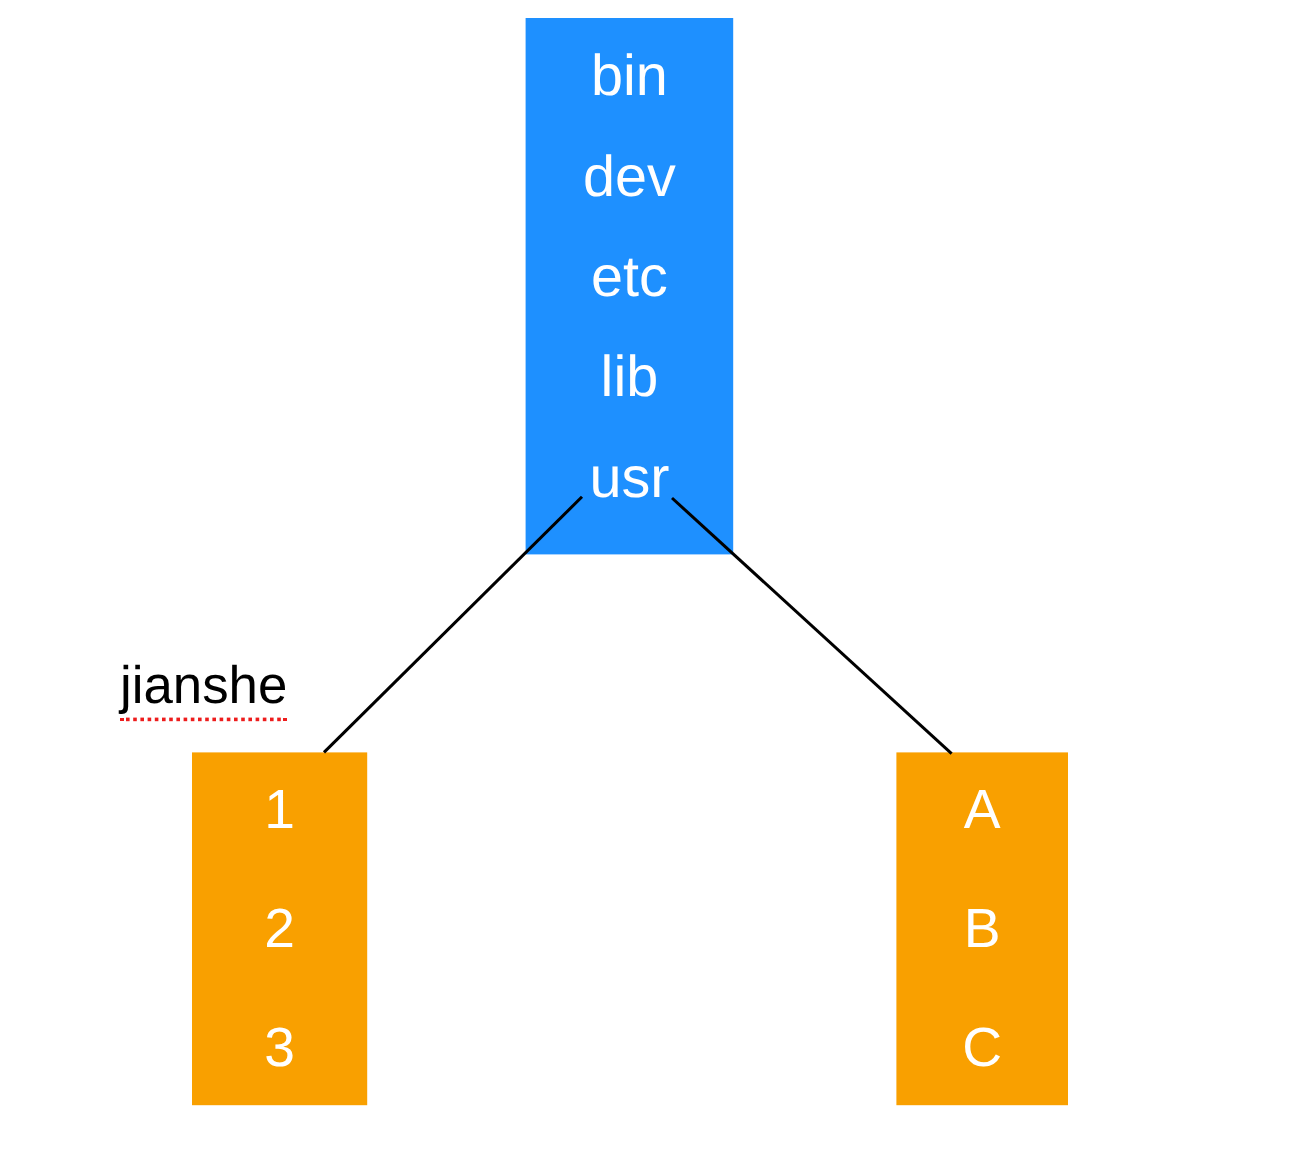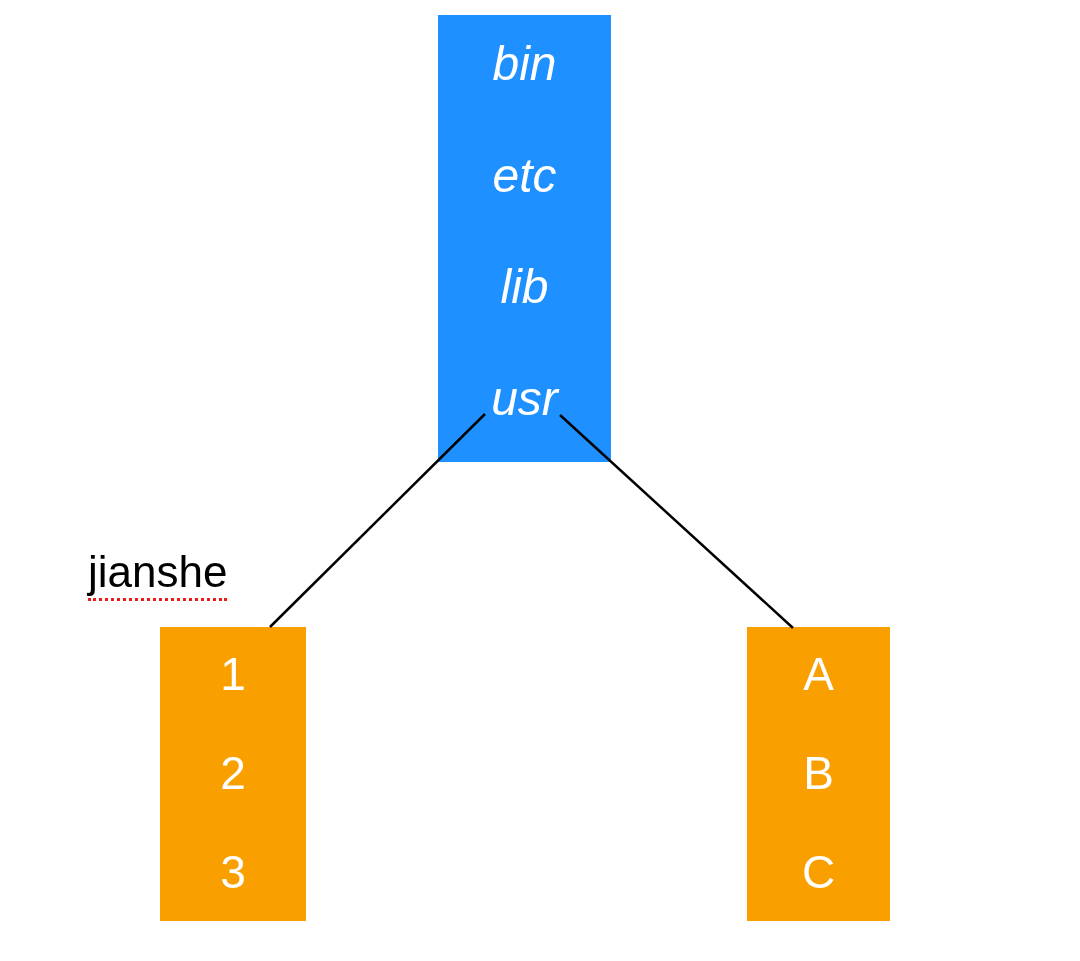--- a/index.html
+++ b/index.html
@@ -34,21 +34,20 @@
     z-index: 2;
   }
   .root-box {
     left: 438px;
     top: 15px;
     width: 173px;
     height: 447px;
     background: #1E90FF;
     padding: 22px 0 36px 0;
     font-size: 48px;
-    font-style: italic;
   }
   .child-box {
     top: 627px;
     width: 146px;
     height: 294px;
     background: #F9A000;
     padding: 20px 0 22px 0;
     font-size: 46px;
   }
   .child-box.left  { left: 160px; }
@@ -58,40 +57,41 @@
     text-align: center;
   }
   .node-label {
     position: absolute;
     top: 547px;
     font-size: 44px;
     color: #000000;
     z-index: 2;
     white-space: nowrap;
   }
-  .node-label.left  { left: 88px; }
+  .node-label.left  { left: 100px; }
   .node-label.right { left: 845px; }
   .node-label .underlined {
     display: inline-block;
     border-bottom: 3px dotted #ED1C1C;
     padding-bottom: 1px;
   }
 </style>
 </head>
 <body>
 
 <div class="stage">
 
   <svg class="edges-svg" viewBox="0 0 1080 961" xmlns="http://www.w3.org/2000/svg">
     <line x1="485" y1="414" x2="270" y2="627" stroke="#000000" stroke-width="2.5"></line>
     <line x1="560" y1="415" x2="793" y2="628" stroke="#000000" stroke-width="2.5"></line>
   </svg>
 
   <div class="node-box root-box">
     <div class="dir-item">bin</div>
+    <div class="dir-item">dev</div>
     <div class="dir-item">etc</div>
     <div class="dir-item">lib</div>
     <div class="dir-item">usr</div>
   </div>
 
   <div class="node-label left">
     <span class="underlined">jianshe</span>
   </div>
 
 

